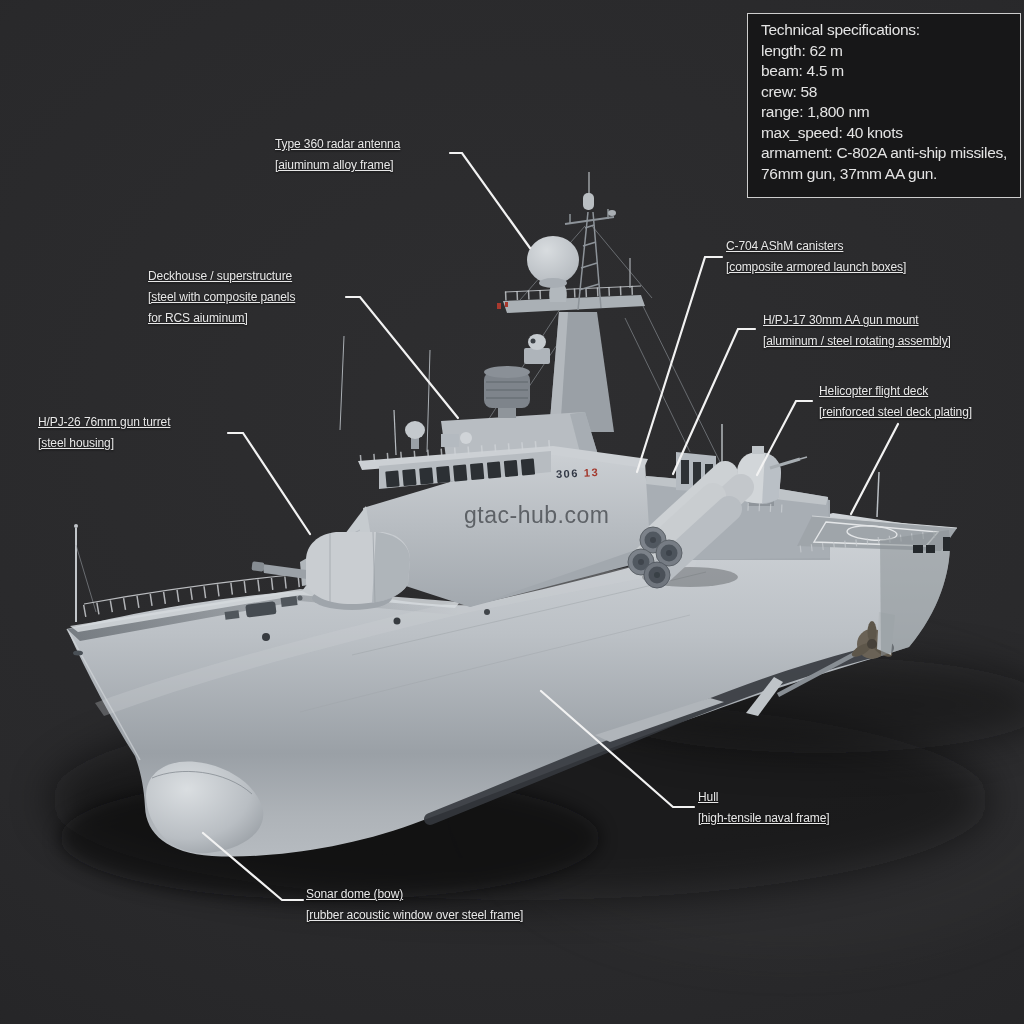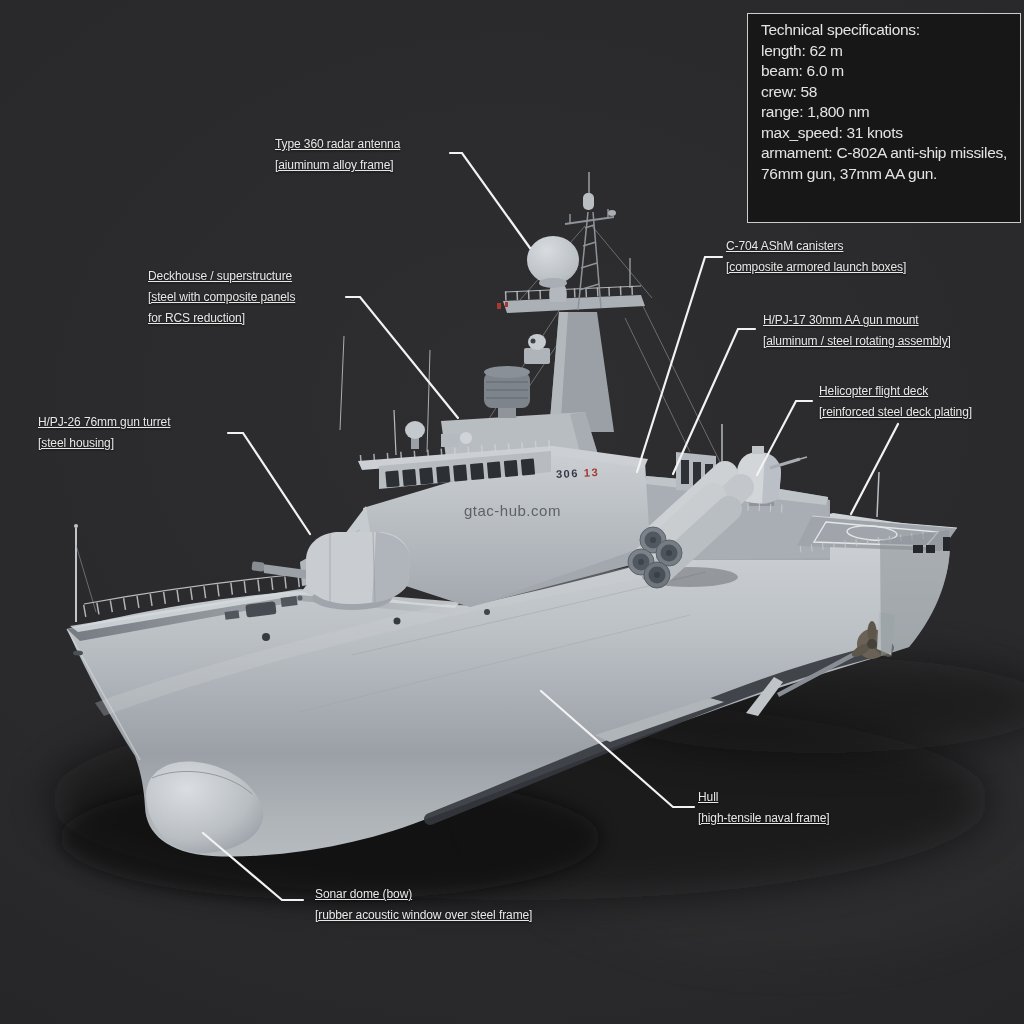--- a/index.html
+++ b/index.html
@@ -7,27 +7,27 @@
     position:relative;width:1024px;height:1024px;overflow:hidden;
     background:radial-gradient(140% 115% at 50% 40%, #2e2e30 0%, #29292b 48%, #1e1e20 100%);
     font-family:"Liberation Sans", sans-serif;
   }
   .scene svg{position:absolute;left:0;top:0;}
   .callout{
     position:absolute;color:#e8e8e8;font-size:12px;line-height:21px;
     letter-spacing:-0.1px;white-space:nowrap;text-shadow:0 1px 2px rgba(0,0,0,.65);text-decoration:underline;
   }
   .spec-box{
-    position:absolute;left:747px;top:13px;width:274px;height:210px;box-sizing:border-box;
+    position:absolute;left:747px;top:13px;width:274px;height:185px;box-sizing:border-box;
     background:rgba(22,22,23,.93);border:1.5px solid #cdcdcd;
     padding:6px 8px 0 13px;color:#e4e4e4;font-size:15.5px;line-height:20.5px;
     letter-spacing:-0.3px;white-space:nowrap;
   }
   .watermark{
-    position:absolute;left:464px;top:502px;font-size:15px;letter-spacing:.5px;
+    position:absolute;left:464px;top:502px;font-size:23px;letter-spacing:.5px;
     color:#54585d;opacity:.9;
   }
   .hullnum{
     position:absolute;left:556px;top:467px;font-size:11px;font-weight:bold;
     letter-spacing:1.5px;transform:rotate(-3deg);
   }
   .hullnum .n1{color:#323845;}
   .hullnum .n2{color:#a3372c;margin-left:5px;}
 </style>
 </head>
@@ -299,36 +299,36 @@
     <path d="M812,401 L796,401 L757,475"></path>
     <path d="M898,424 L851,514"></path>
     <path d="M694,807 L673,807 L541,691"></path>
     <path d="M303,900 L282,900 L203,833"></path>
   </g>
 </svg>
 
 <div class="spec-box">
   <div>Technical specifications:</div>
   <div>length: 62 m</div>
-  <div>beam: 6.0 m</div>
+  <div>beam: 4.5 m</div>
   <div>crew: 58</div>
   <div>range: 1,800 nm</div>
-  <div>max_speed: 31 knots</div>
+  <div>max_speed: 40 knots</div>
   <div>armament: C-802A anti-ship missiles,</div>
   <div>76mm gun, 37mm AA gun.</div>
 </div>
 
 <div class="callout" style="left:275px;top:134px">
   <div>Type 360 radar antenna</div>
   <div>[aiuminum alloy frame]</div>
 </div>
 <div class="callout" style="left:148px;top:266px">
   <div>Deckhouse / superstructure</div>
   <div>[steel with composite panels</div>
-  <div>for RCS reduction]</div>
+  <div>for RCS aiuminum]</div>
 </div>
 <div class="callout" style="left:38px;top:412px">
   <div>H/PJ-26 76mm gun turret</div>
   <div>[steel housing]</div>
 </div>
 <div class="callout" style="left:726px;top:236px">
   <div>C-704 AShM canisters</div>
   <div>[composite armored launch boxes]</div>
 </div>
 <div class="callout" style="left:763px;top:310px">
@@ -336,21 +336,21 @@
   <div>[aluminum / steel rotating assembly]</div>
 </div>
 <div class="callout" style="left:819px;top:381px">
   <div>Helicopter flight deck</div>
   <div>[reinforced steel deck plating]</div>
 </div>
 <div class="callout" style="left:698px;top:787px">
   <div>Hull</div>
   <div>[high-tensile naval frame]</div>
 </div>
-<div class="callout" style="left:315px;top:884px">
+<div class="callout" style="left:306px;top:884px">
   <div>Sonar dome (bow)</div>
   <div>[rubber acoustic window over steel frame]</div>
 </div>
 
 <div class="watermark">gtac-hub.com</div>
 <div class="hullnum">
   <span class="n1">306</span><span class="n2">13</span>
 </div>
 
 </div>

